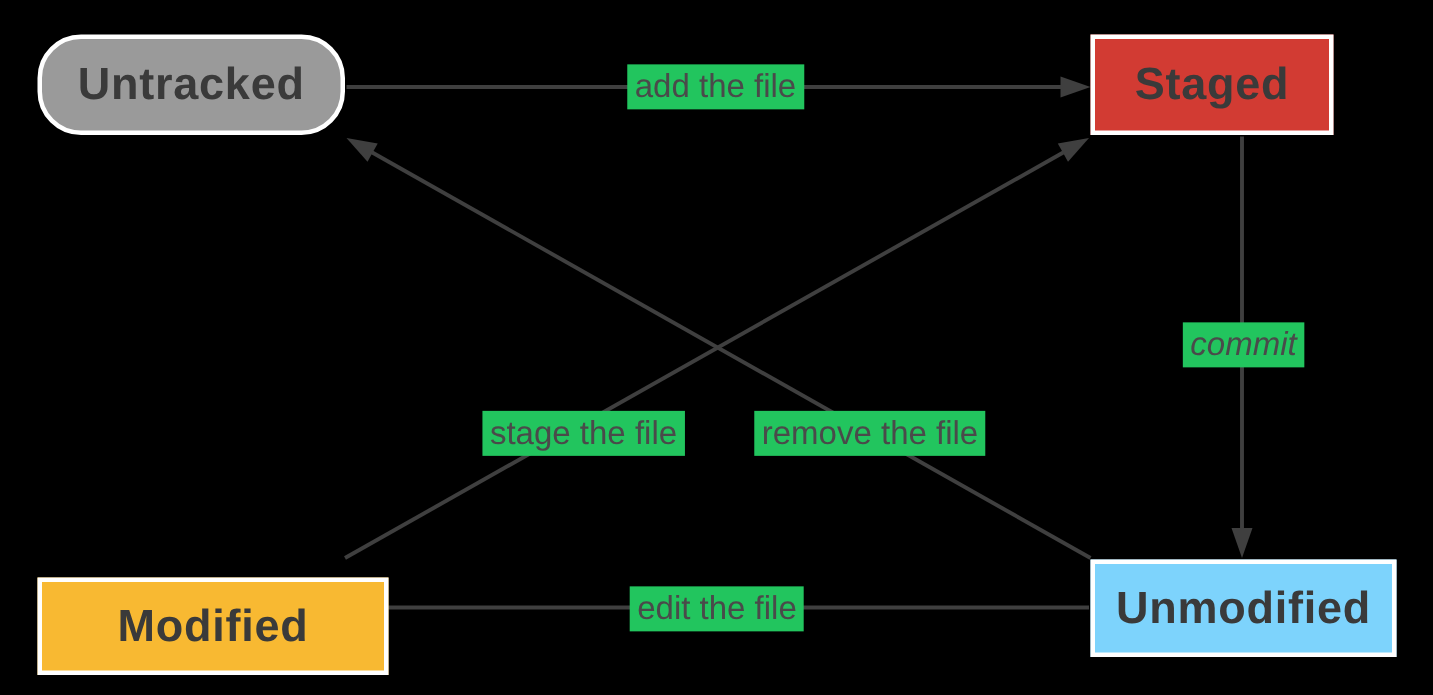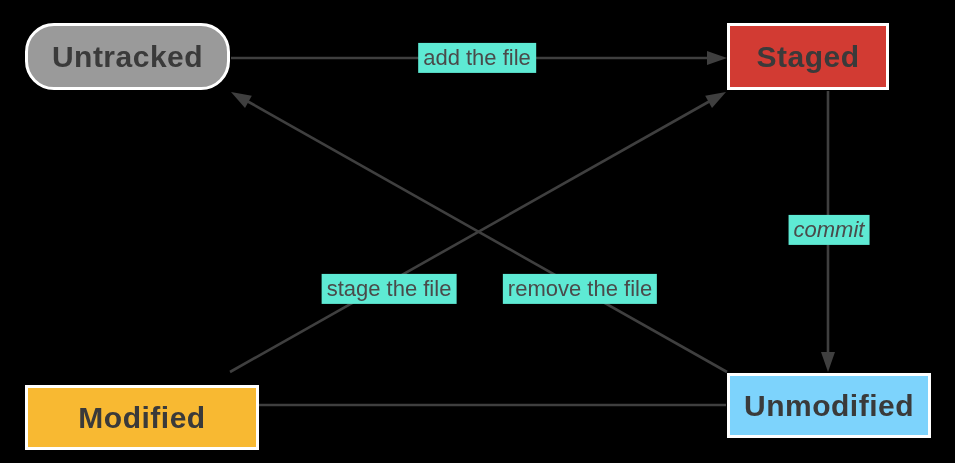--- a/index.html
+++ b/index.html
@@ -41,21 +41,21 @@
     color: #3a3a3a;
     letter-spacing: 0.5px;
   }
   .state-untracked  { left: 25px;  top: 23px;  width: 205px; height: 67px; border-radius: 29px; }
   .state-staged     { left: 727px; top: 23px;  width: 162px; height: 67px; }
   .state-modified   { left: 25px;  top: 373px; width: 234px; height: 65px; margin-top: 12px; }
   .state-unmodified { left: 727px; top: 373px; width: 204px; height: 65px; }
   .edge-label {
     position: absolute;
     transform: translate(-50%, -50%);
-    background: #5eead4;
+    background: #22c55e;
     color: #4a4a4a;
     font-size: 22px;
     line-height: 1.1;
     padding: 3px 5px;
     white-space: nowrap;
   }
   .label-add    { left: 477px; top: 58px;  }
   .label-commit { left: 829px; top: 230px; font-style: italic; }
   .label-stage  { left: 377px; top: 289px; margin-left: 12px; }
   .label-remove { left: 548px; top: 289px; margin-left: 32px; }
@@ -107,14 +107,15 @@
   </div>
 
   <div class="state-box state-unmodified" style="background-color: #7dd3fc;">
     <span>Unmodified</span>
   </div>
 
   <div class="edge-label label-add">add the file</div>
   <div class="edge-label label-commit">commit</div>
   <div class="edge-label label-stage">stage the file</div>
   <div class="edge-label label-remove">remove the file</div>
+  <div class="edge-label label-edit">edit the file</div>
 
 </div>
 
 </body></html>

